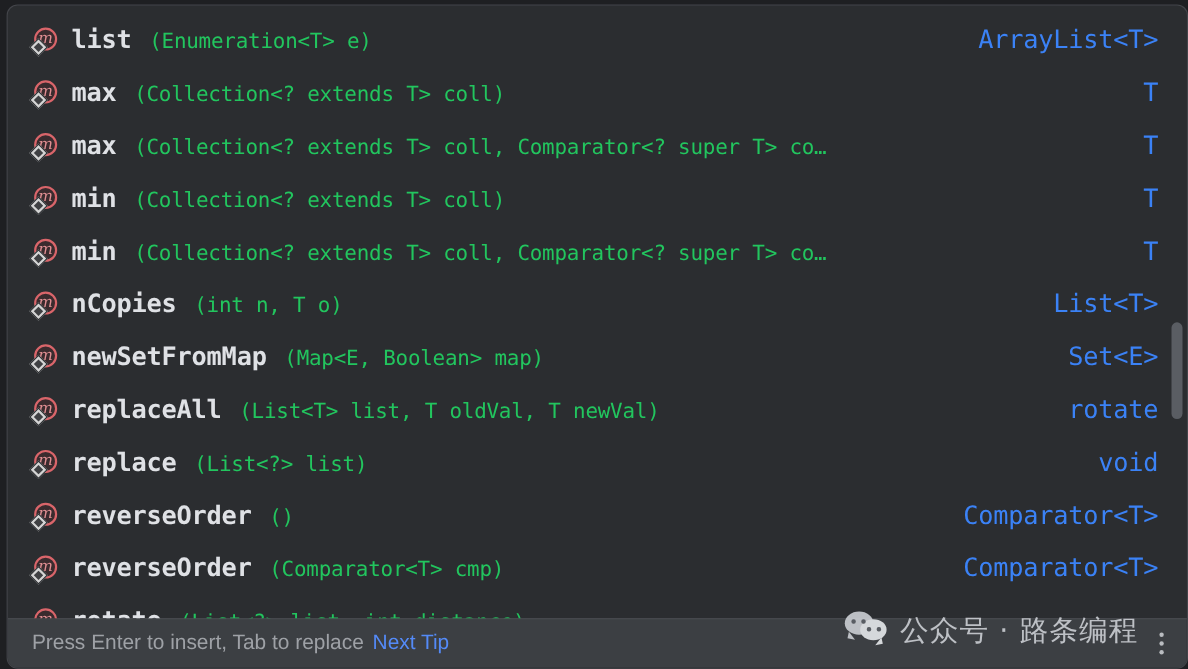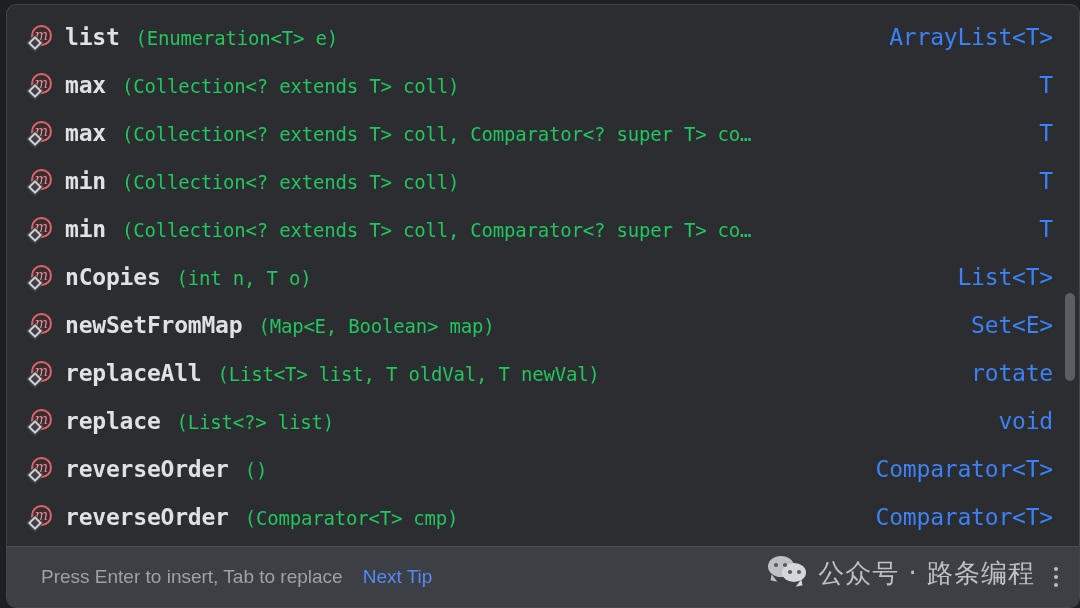--- a/index.html
+++ b/index.html
@@ -147,36 +147,36 @@
     top: 280px;
     width: 10px;
     height: 88px;
     background: #5a5d63;
     border-radius: 5px;
   }
 
   
   #status-bar {
     flex: 0 0 auto;
-    height: 61px;
+    height: 45px;
     background: #3c3f43;
     border-top: 1px solid #4a4d52;
     display: flex;
     align-items: center;
-    padding: 0 8px 0 34px;
+    padding: 0 8px 0 22px;
     box-sizing: border-box;
     font-family: "Liberation Sans", sans-serif;
     justify-content: flex-end;
   }
   #status-hint {
     font-size: 19px;
     color: #9ea1a6;
   }
   #next-tip-link {
-    margin-left: 20px;
+    margin-left: 8px;
     font-size: 19px;
     color: #548af7;
     cursor: pointer;
   }
   #status-spacer { flex: 1 1 auto; }
 
   .kebab-menu {
     flex: 0 0 auto;
     width: 22px;
     height: 34px;

